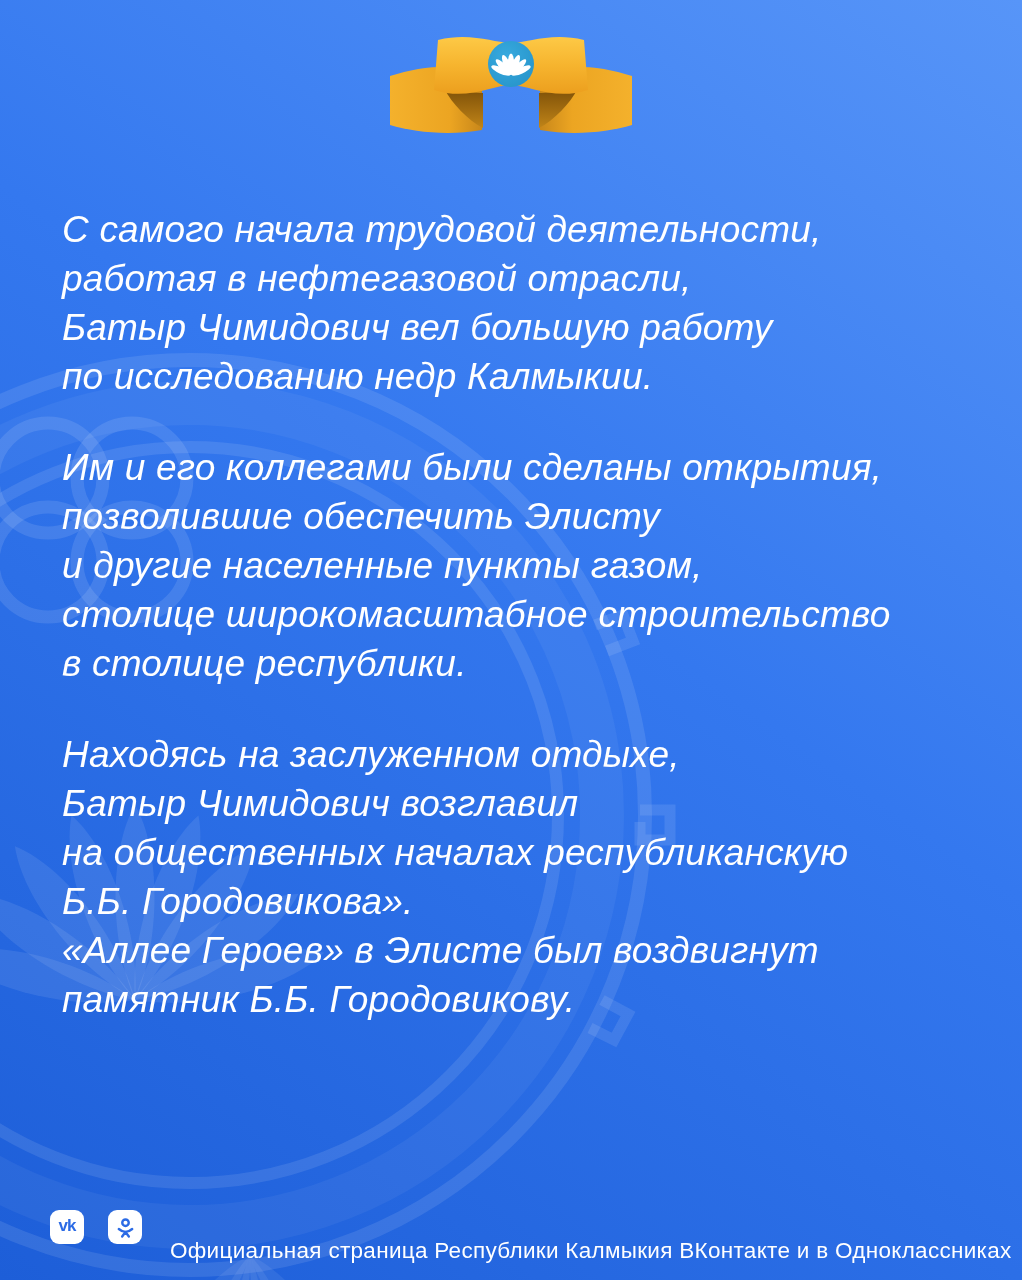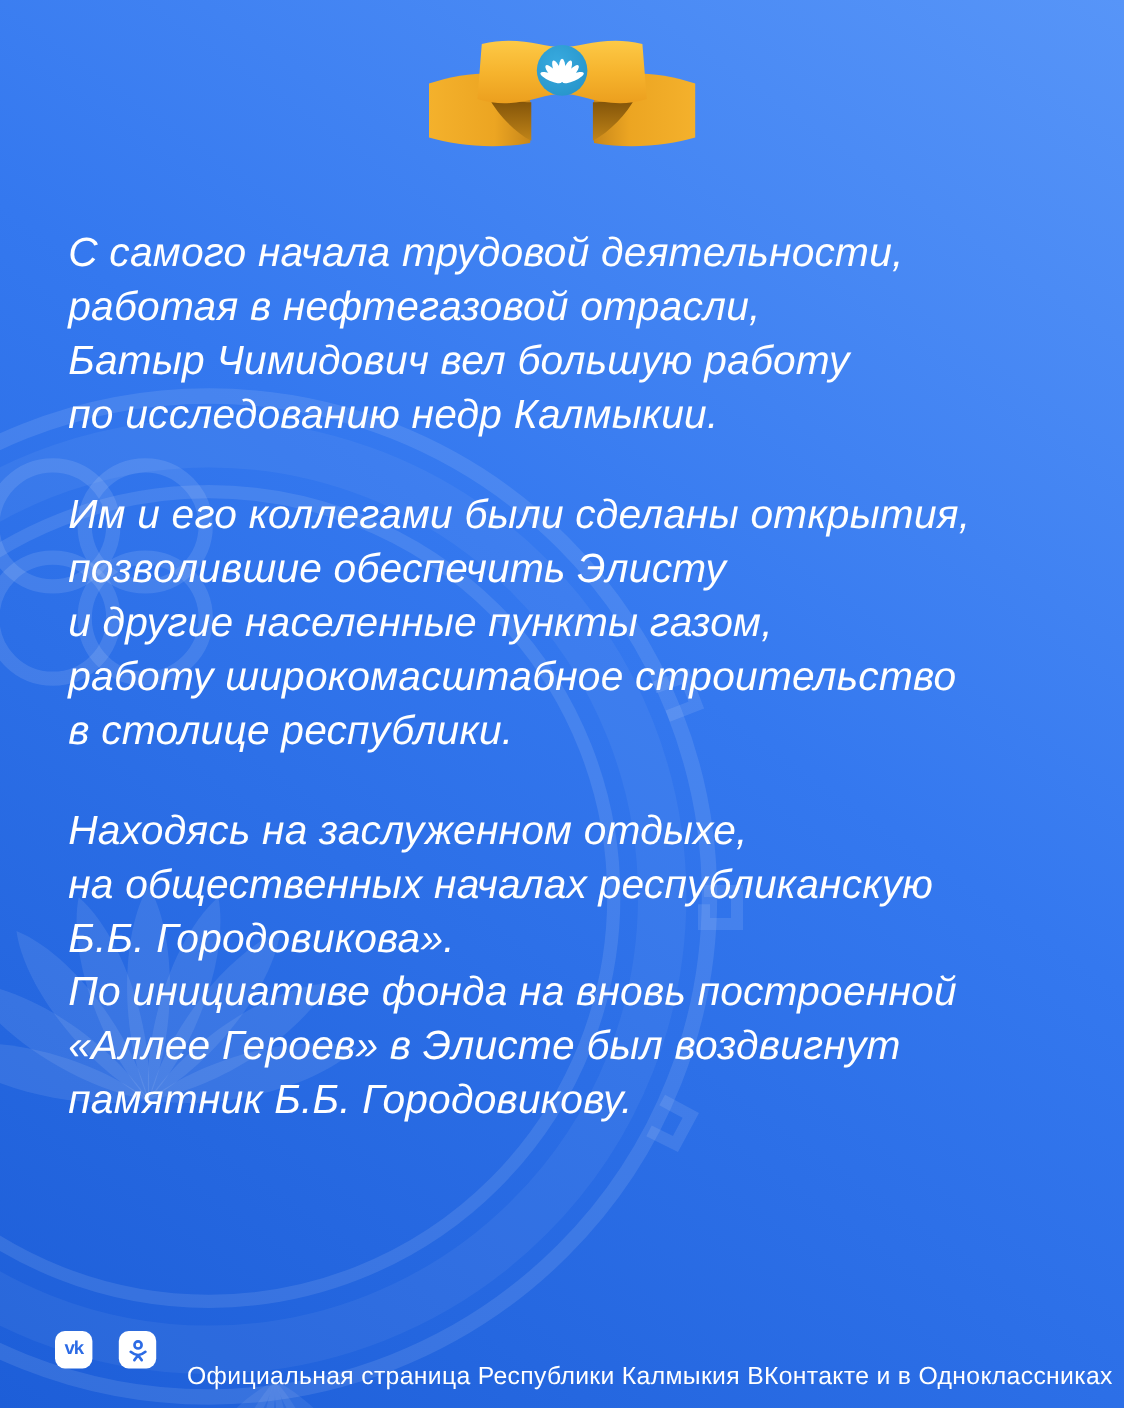--- a/index.html
+++ b/index.html
@@ -147,28 +147,28 @@
       <p>
         <span class="line"><span>С самого начала трудовой деятельности,</span></span>
         <span class="line"><span>работая в нефтегазовой отрасли,</span></span>
         <span class="line"><span>Батыр Чимидович вел большую работу</span></span>
         <span class="line"><span>по </span><b>исследованию недр</b><span> Калмыкии.</span></span>
       </p>
       <p>
         <span class="line"><span>Им и его коллегами были сделаны открытия,</span></span>
         <span class="line"><span>позволившие обеспечить Элисту</span></span>
         <span class="line"><span>и другие населенные пункты </span><b>газом</b><span>,</span></span>
-        <span class="line"><span>работу </span><b>широкомасштабное строительство</b></span>
+        <span class="line"><span>столице </span><b>широкомасштабное строительство</b></span>
         <span class="line"><span>в столице республики.</span></span>
       </p>
       <p>
         <span class="line"><span>Находясь на заслуженном отдыхе,</span></span>
+        <span class="line"><span>Батыр Чимидович возглавил</span></span>
         <span class="line"><span>на общественных началах республиканскую</span></span>
         <span class="line"><b>Б.Б. Городовикова»</b><span>.</span></span>
-        <span class="line"><span>По инициативе фонда на вновь построенной</span></span>
         <span class="line"><span>«Аллее Героев» в Элисте был воздвигнут</span></span>
         <span class="line"><b>памятник Б.Б. Городовикову</b><span>.</span></span>
       </p>
     </main>
 
   <footer class="footer">
     <span class="soc-icon vk">
         <span>vk</span>
       </span>
     <span class="soc-icon ok">

